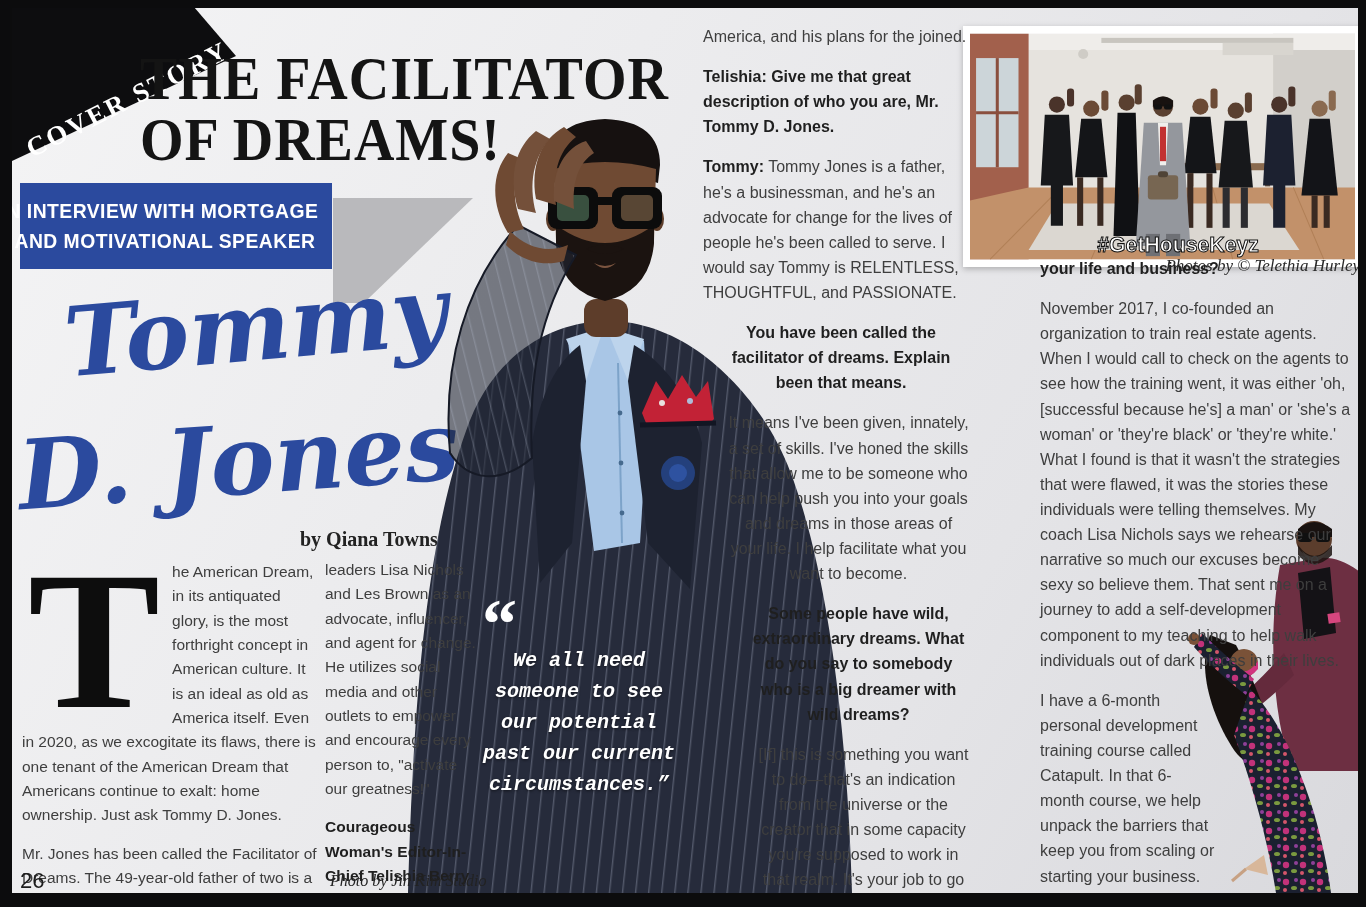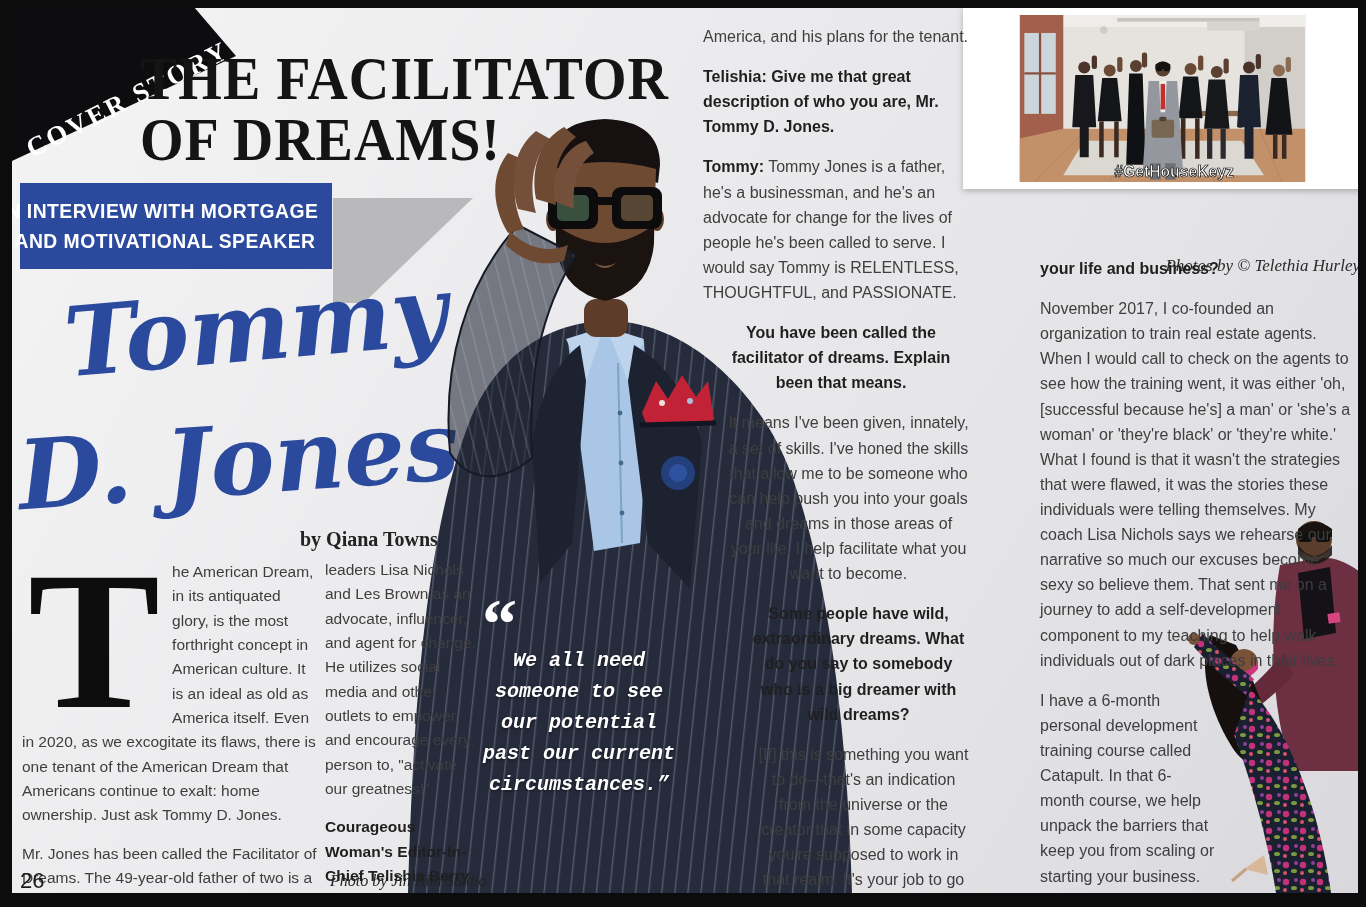--- a/index.html
+++ b/index.html
@@ -27,21 +27,21 @@
             clip-path:polygon(0 0,100% 0,22% 100%,0 100%);}
   .script-name{position:absolute;color:#2b4a9e;font-family:"DejaVu Serif",serif;
                font-style:italic;font-weight:bold;}
   .script-1{left:52px;top:262px;font-size:96px;transform:rotate(-5deg);}
   .script-2{left:6px;top:396px;font-size:96px;transform:rotate(-4deg);}
   .byline{position:absolute;left:288px;top:520px;font-family:"Liberation Serif",serif;
           font-weight:bold;font-size:20px;color:#222;}
 
   
   .main-photo{position:absolute;left:378px;top:105px;width:470px;height:780px;}
-  .group-photo{position:absolute;left:951px;top:0px;width:399px;height:181px;background:#fff;
+  .group-photo{position:absolute;left:951px;top:18px;width:399px;height:241px;background:#fff;
                padding:7px;box-sizing:border-box;box-shadow:0 2px 6px rgba(0,0,0,.25);}
   .group-photo svg{display:block;width:100%;height:100%;}
   .group-credit{position:absolute;left:1040px;top:248px;width:308px;text-align:right;
                 font-family:"Liberation Serif",serif;font-style:italic;font-size:17px;color:#2a2a2a;}
   .couple-photo{position:absolute;left:1168px;top:495px;width:186px;height:390px;}
 
   
   .pullquote{position:absolute;left:462px;top:595px;width:210px;color:#fff;text-align:center;}
   .pq-mark{font-family:"Liberation Serif",serif;font-weight:bold;font-size:70px;line-height:.6;
            display:block;text-align:left;margin-left:8px;}
@@ -290,21 +290,21 @@
       <p>Mr. Jones has been called the Facilitator of Dreams. The 49-year-old father of two is a Mortgage Banker and a motivational speaker. He lives and leads by the mantra, "Every dream is worth pursuing." Jones is a celebrated transformational coach, motivational speaker, and philanthropist. Jones has joined the likes of motivational</p>
     </div>
 
     <div class="col col2">
       <p>leaders Lisa Nichols and Les Brown as an advocate, influencer, and agent for change. He utilizes social media and other outlets to empower and encourage every person to, "activate our greatness!"</p>
       <p><b>Courageous Woman's Editor-In-Chief Telishia Berry</b><span> had an opportunity to talk with Tommy D. Jones about his life, his work, his views on the current climate of America, and his plans for the future.</span></p>
     </div>
     <div class="photo-credit">Photo by Jin Kim Studio 2020</div>
 
     <div class="col col3">
-      <p>America, and his plans for the tenant.</p>
+      <p>America, and his plans for the joined.</p>
       <p class="qhead">Telishia: Give me that great description of who you are, Mr. Tommy D. Jones.</p>
       <p><b>Tommy:</b><span> Tommy Jones is a father, he's a businessman, and he's an advocate for change for the lives of people he's been called to serve. I would say Tommy is RELENTLESS, THOUGHTFUL, and PASSIONATE.</span></p>
       <p class="qhead center pad10">You have been called the facilitator of dreams. Explain been that means.</p>
       <p class="center pad25">It means I've been given, innately, a set of skills. I've honed the skills that allow me to be someone who can help push you into your goals and dreams in those areas of your life. I help facilitate what you want to become.</p>
       <p class="qhead center pad45">Some people have wild, extraordinary dreams. What do you say to somebody who is a big dreamer with wild dreams?</p>
       <p class="center pad55">[If] this is something you want to do—that's an indication from the universe or the creator that in some capacity you're supposed to work in that realm. It's your job to go on the treasure hunt of life to find out what you're supposed to be doing.</p>
 
     </div>
 
     <div class="col col4">

